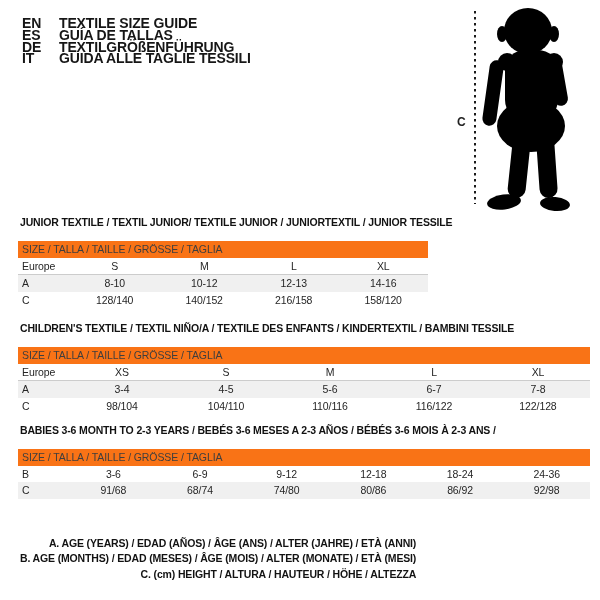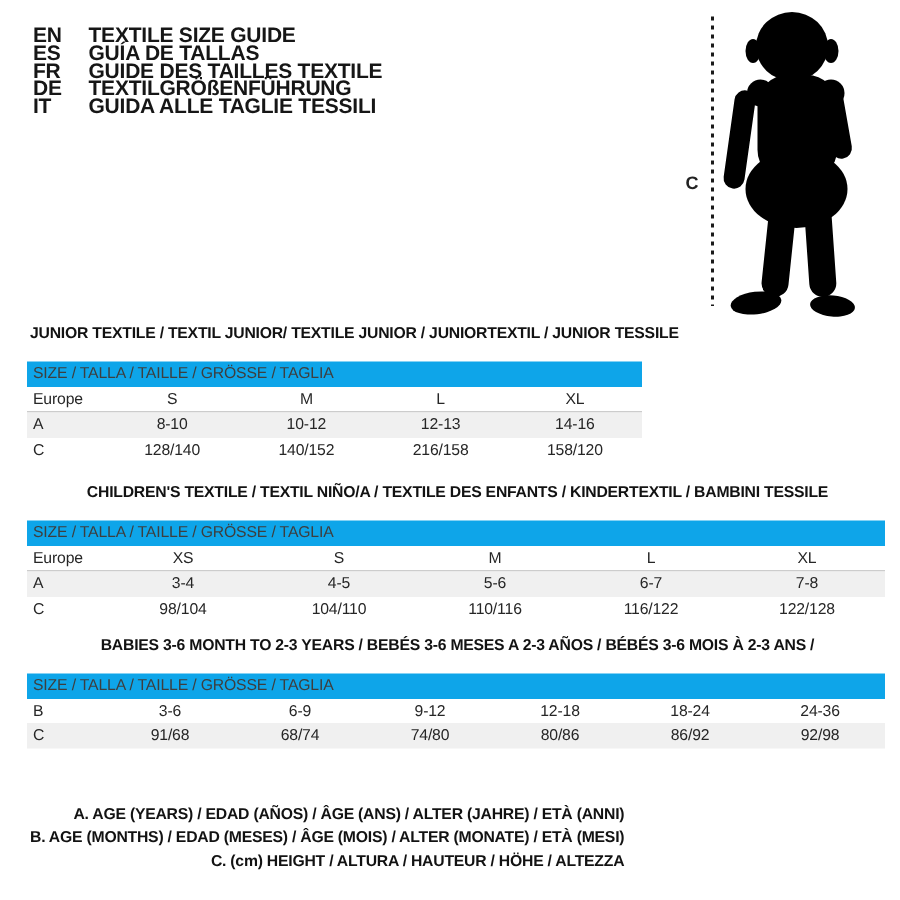--- a/index.html
+++ b/index.html
@@ -15,23 +15,23 @@
   .lang-code{flex:0 0 37px;}
 
   
   .figure-svg{position:absolute;left:455px;top:8px;}
 
   
   .section{position:absolute;left:18px;}
   .section-0{top:216px;width:410px;}
   .section-1{top:322px;width:572px;}
   .section-2{top:424px;width:572px;}
-  .sec-title{font-weight:700;font-size:10.5px;line-height:13px;letter-spacing:-0.15px;color:#121212;padding-left:2px;white-space:nowrap;text-align:center;}
+  .sec-title{font-weight:700;font-size:10.5px;line-height:13px;letter-spacing:-0.15px;color:#121212;padding-left:2px;white-space:nowrap;}
   .size-table{margin-top:12px;}
-  .size-band{background:#0ea5e9;color:#3e3e3e;font-size:10.5px;height:17px;line-height:17px;padding-left:4px;letter-spacing:-0.1px;}
+  .size-band{background:#f97316;color:#3e3e3e;font-size:10.5px;height:17px;line-height:17px;padding-left:4px;letter-spacing:-0.1px;}
   .trow{display:flex;align-items:center;height:16.3px;font-size:10.5px;color:#262626;letter-spacing:-0.1px;}
   .trow .lbl{flex:0 0 48px;padding-left:4px;}
   .trow .val{flex:1;text-align:center;}
   .trow.shaded{background:#f0f0f0;}
   .trow.divider{border-bottom:1px solid #cccccc;}
 
   
   .notes{position:absolute;left:20px;top:536px;}
   .note-line{font-weight:700;font-size:10.5px;line-height:15.4px;letter-spacing:-0.15px;color:#121212;white-space:nowrap;text-align:right;}
 </style>
@@ -39,24 +39,20 @@
 <body>
 
 <div class="langs" id="langs">
     <div class="lang-row">
       <span class="lang-code">EN</span>
       <span class="lang-label">TEXTILE SIZE GUIDE</span>
     </div>
     <div class="lang-row">
       <span class="lang-code">ES</span>
       <span class="lang-label">GUÍA DE TALLAS</span>
-    </div>
-    <div class="lang-row">
-      <span class="lang-code">FR</span>
-      <span class="lang-label">GUIDE DES TAILLES TEXTILE</span>
     </div>
     <div class="lang-row">
       <span class="lang-code">DE</span>
       <span class="lang-label">TEXTILGRÖßENFÜHRUNG</span>
     </div>
     <div class="lang-row">
       <span class="lang-code">IT</span>
       <span class="lang-label">GUIDA ALLE TAGLIE TESSILI</span>
     </div>
   </div>

